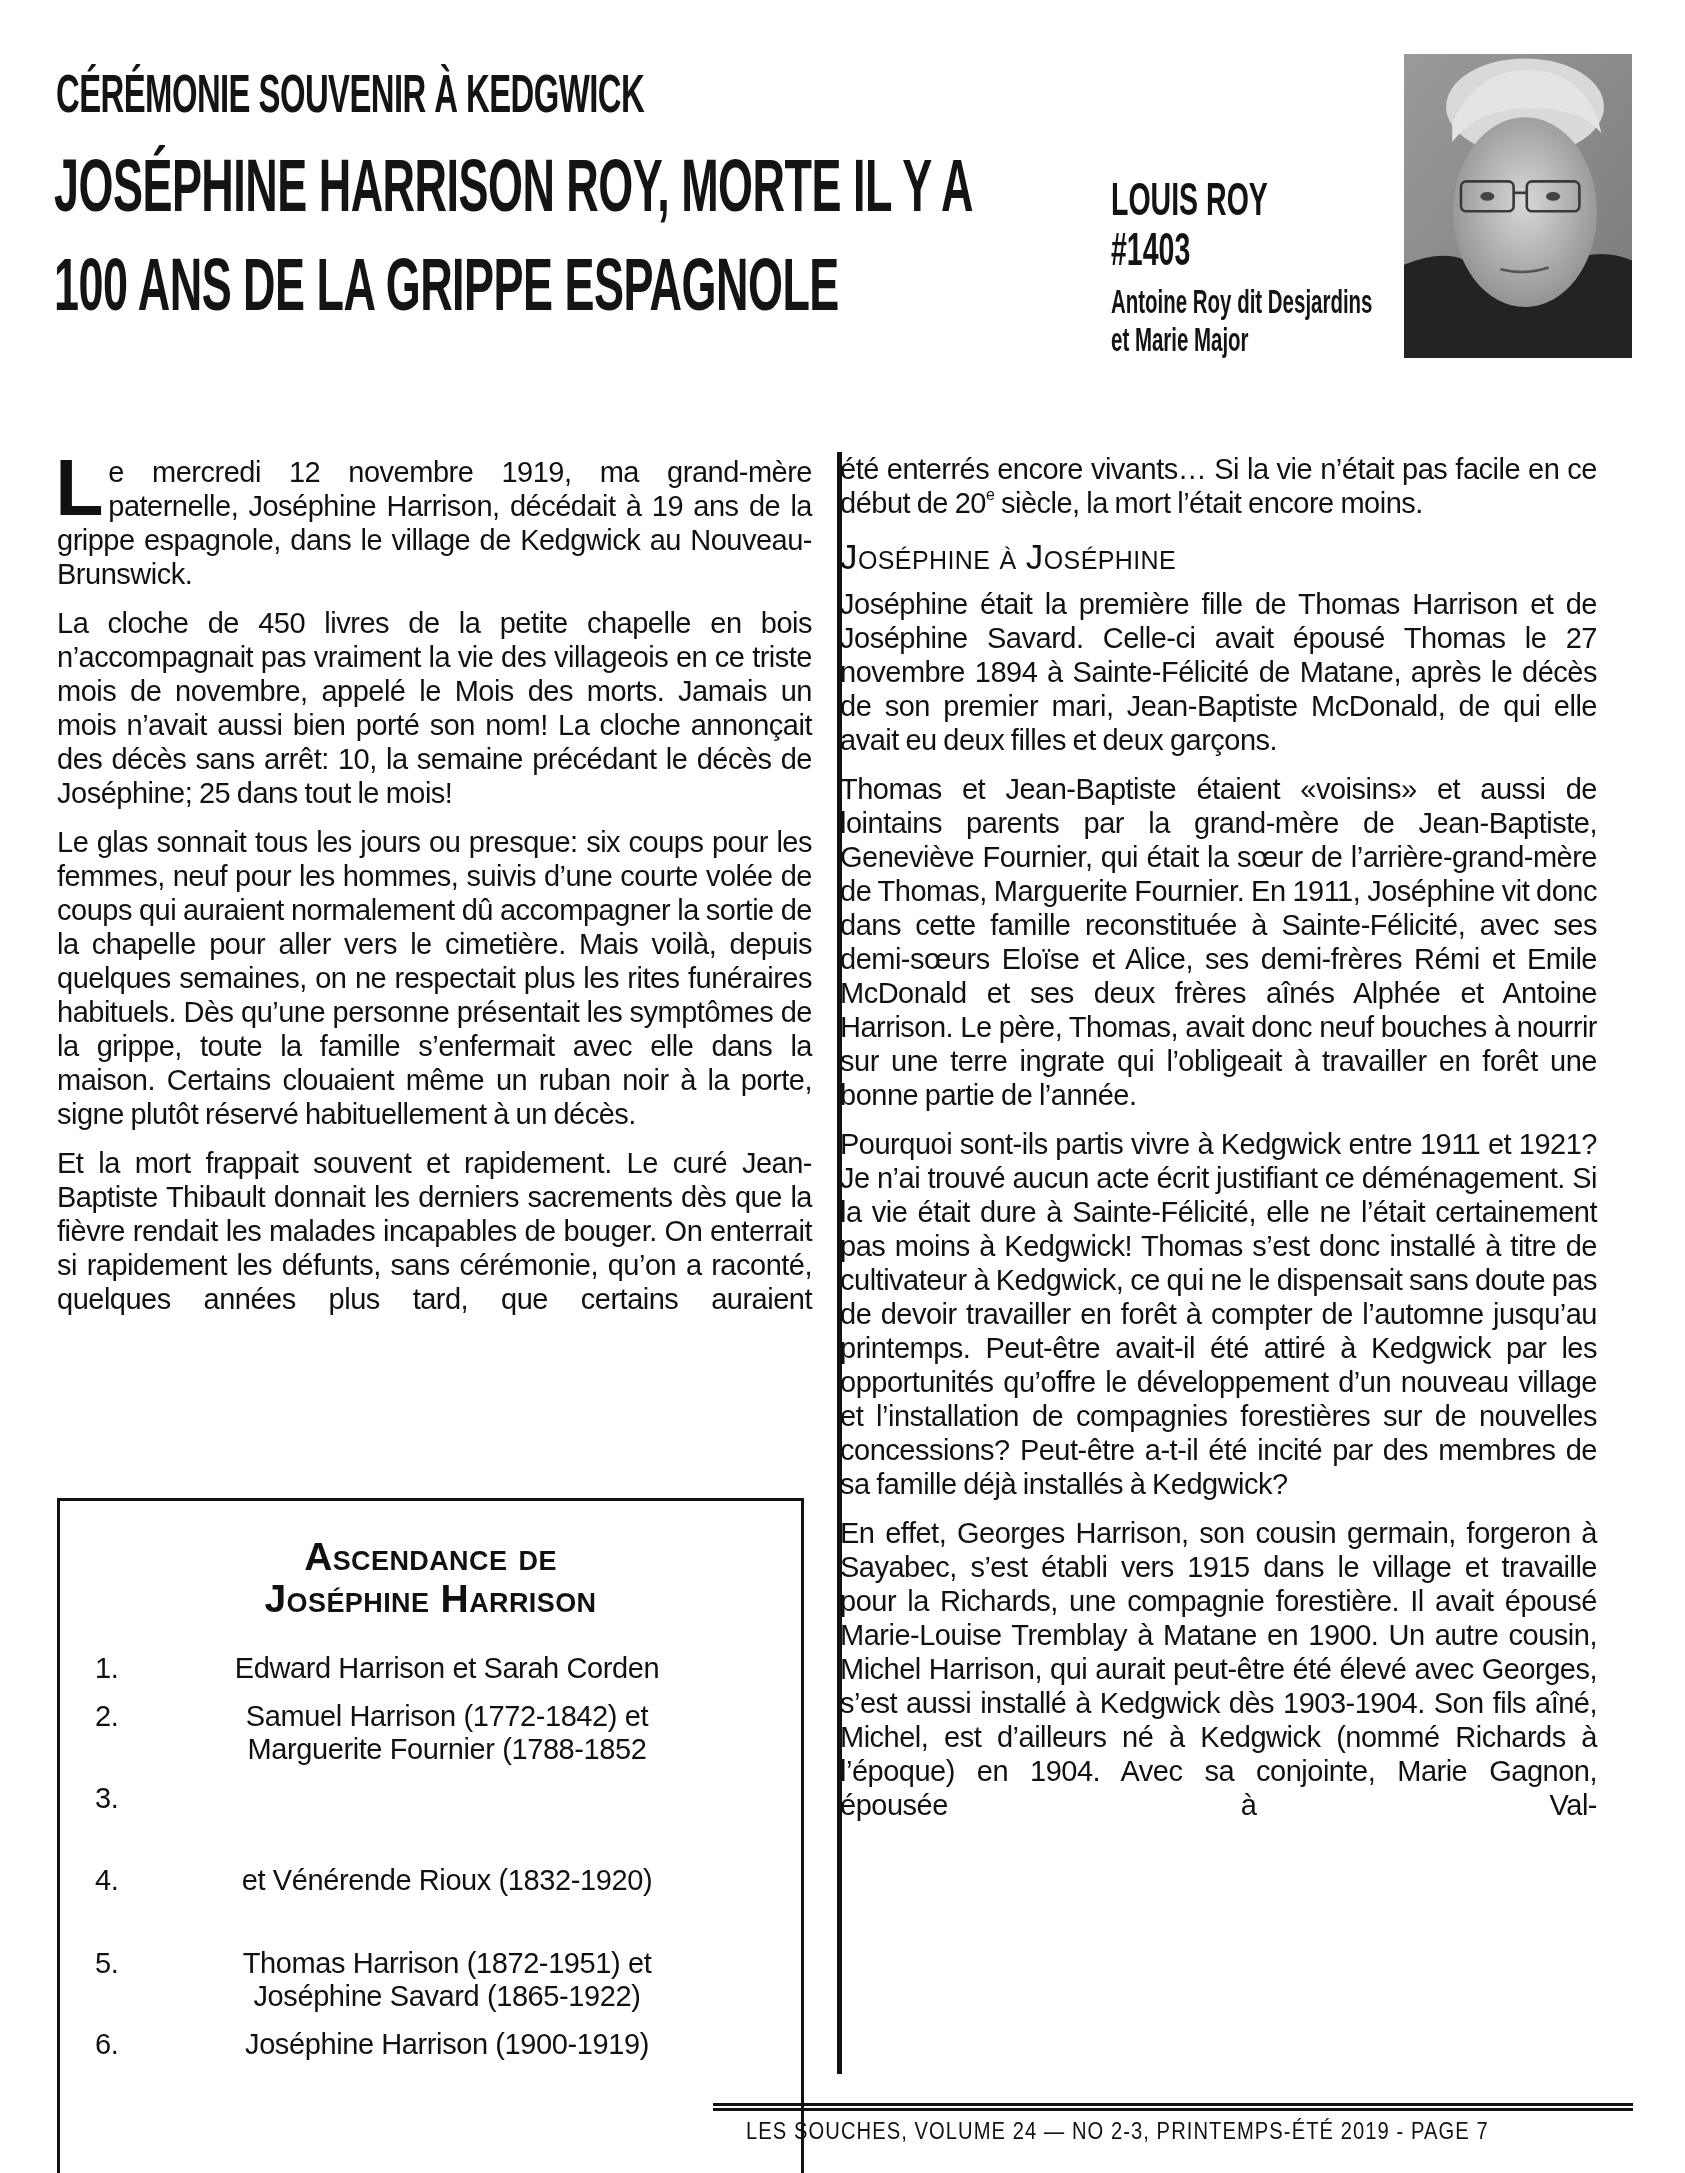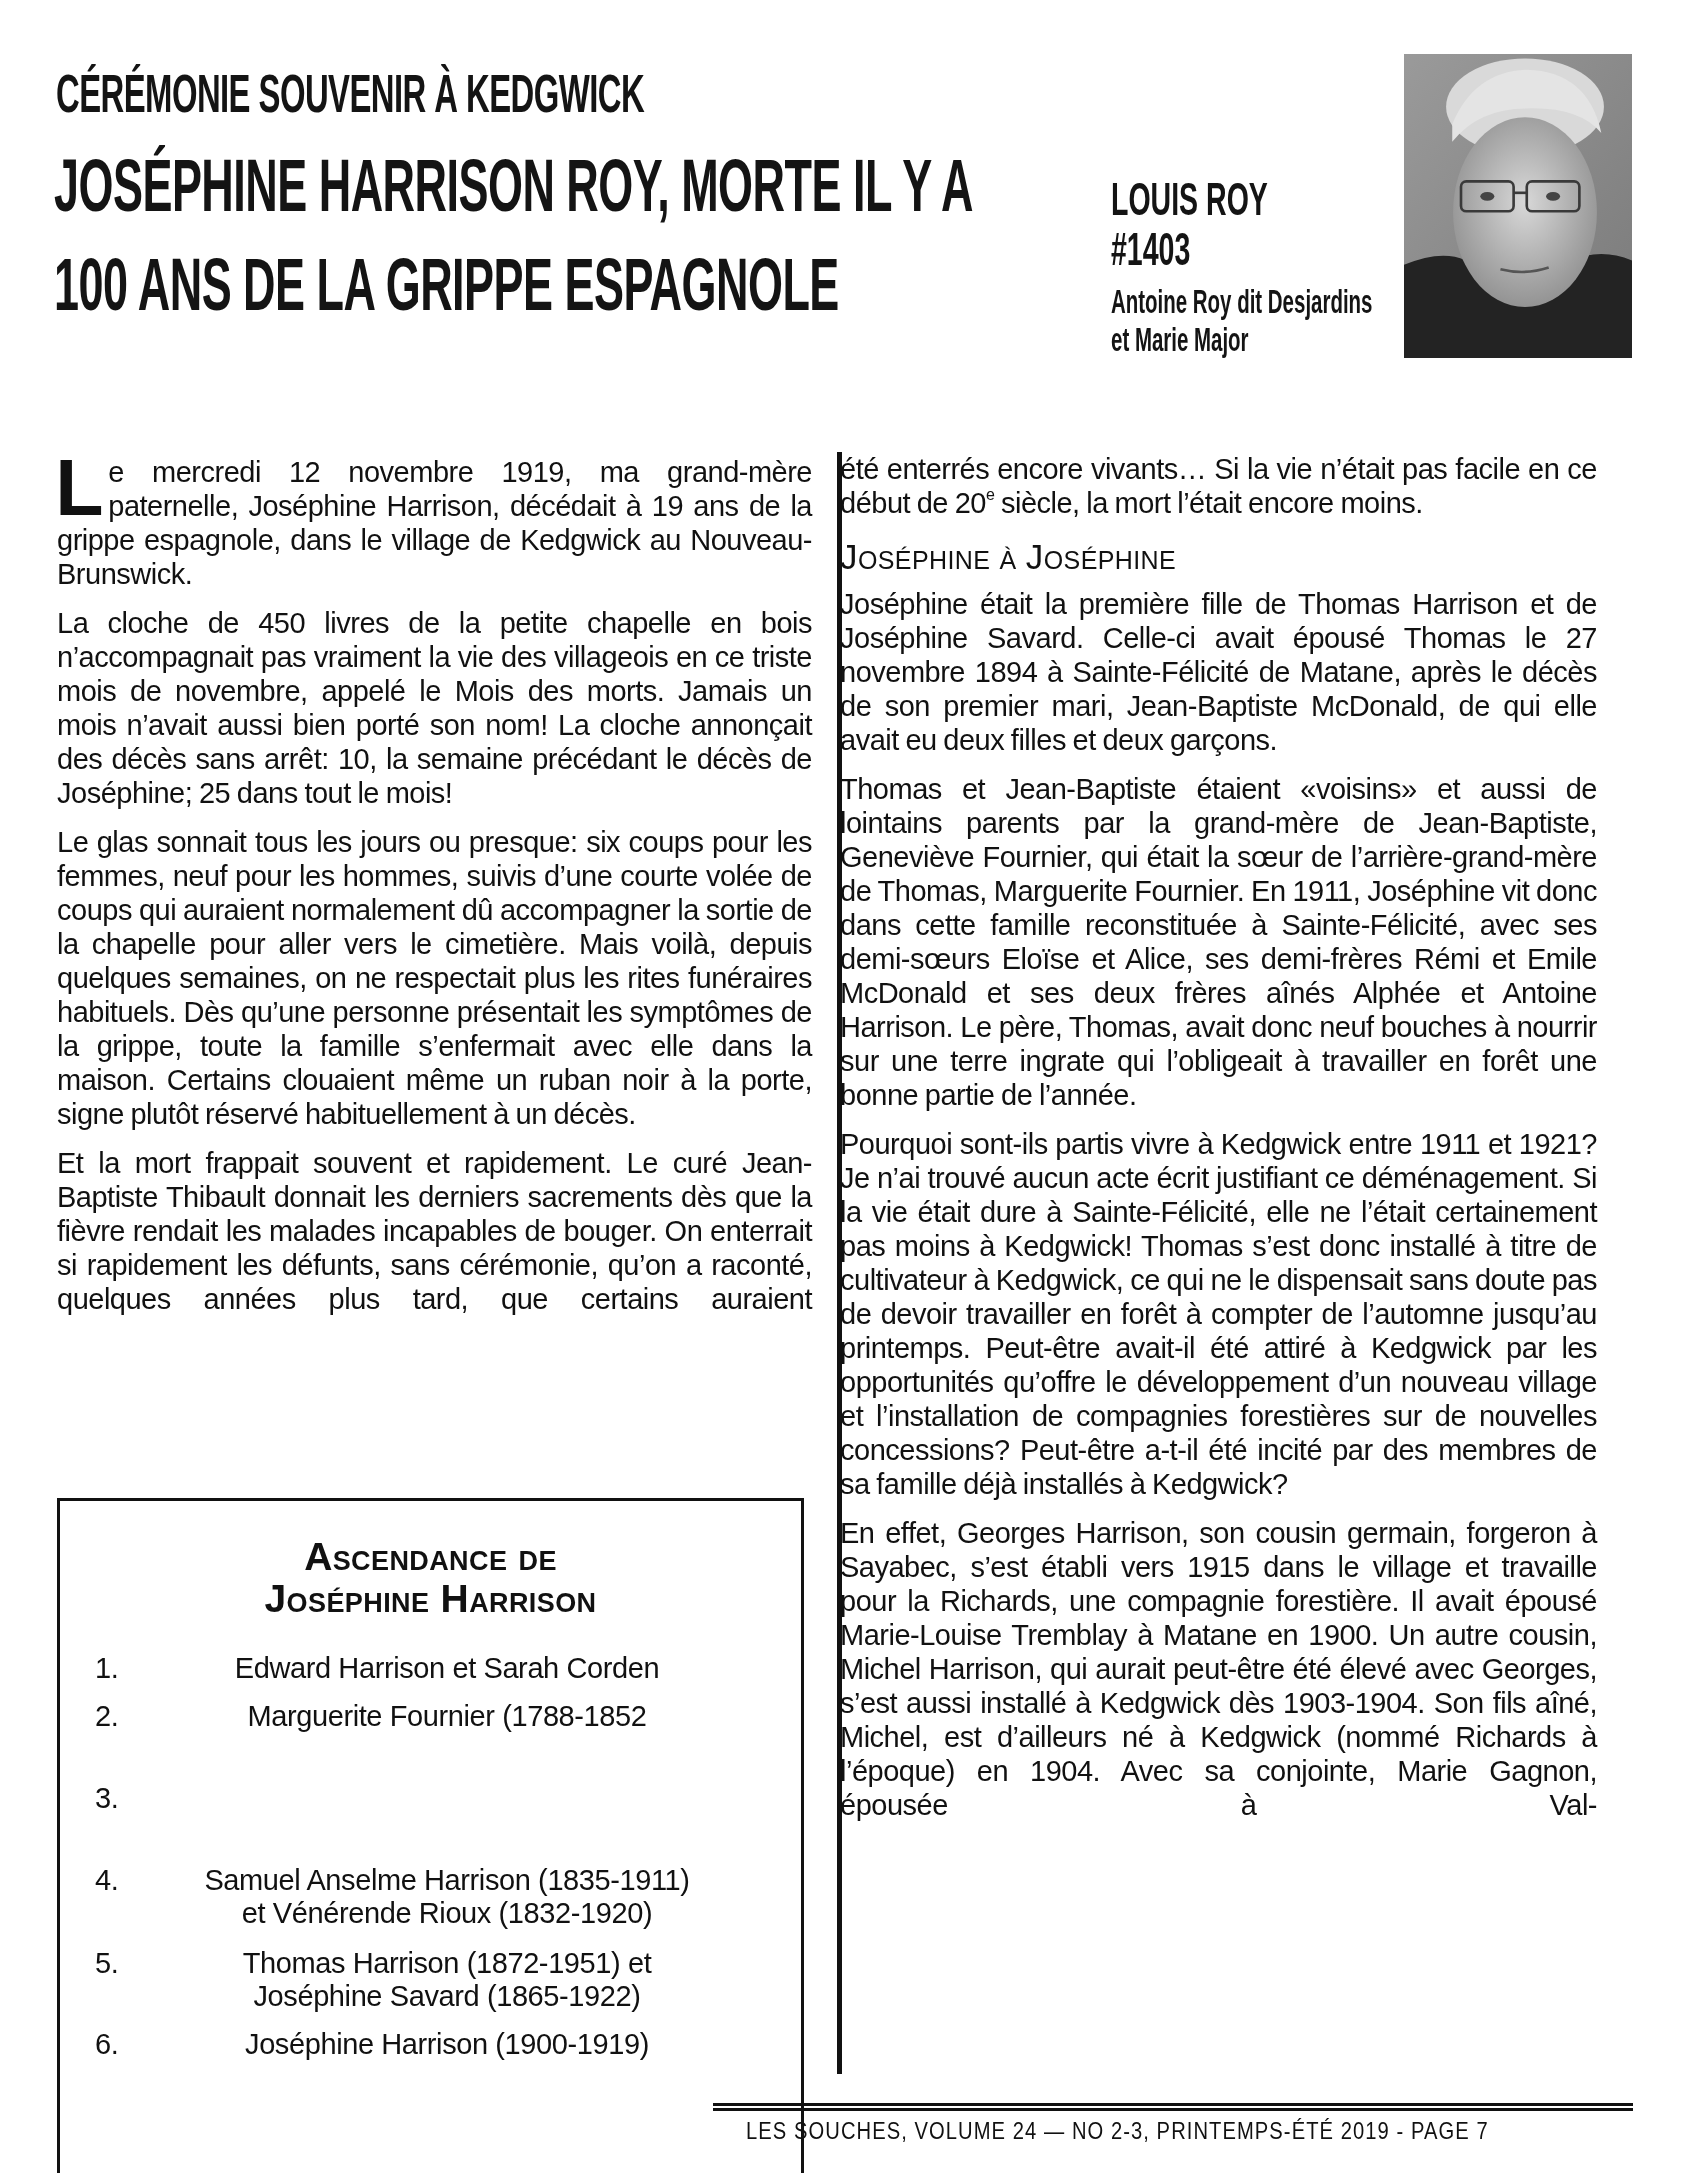--- a/index.html
+++ b/index.html
@@ -88,28 +88,28 @@
   <div id="box-title">
     <div>Ascendance de</div>
     <div>Joséphine Harrison</div>
   </div>
   <div class="anc-item" style="top:151px;">
     <span class="anc-num">1.</span>
     <div class="anc-text">Edward Harrison et Sarah Corden</div>
   </div>
   <div class="anc-item" style="top:199px;">
     <span class="anc-num">2.</span>
+    <div class="anc-text">Samuel Harrison (1772-1842) et</div>
     <div class="anc-text">Marguerite Fournier (1788-1852</div>
   </div>
   <div class="anc-item" style="top:281px;">
     <span class="anc-num">3.</span>
   </div>
   <div class="anc-item" style="top:363px;">
     <span class="anc-num">4.</span>
-    <div class="anc-text">Samuel Anselme Harrison (1835-1911)</div>
     <div class="anc-text">et Vénérende Rioux (1832-1920)</div>
   </div>
   <div class="anc-item" style="top:446px;">
     <span class="anc-num">5.</span>
     <div class="anc-text">Thomas Harrison (1872-1951) et</div>
     <div class="anc-text">Joséphine Savard (1865-1922)</div>
   </div>
   <div class="anc-item" style="top:527px;">
     <span class="anc-num">6.</span>
     <div class="anc-text">Joséphine Harrison (1900-1919)</div>

